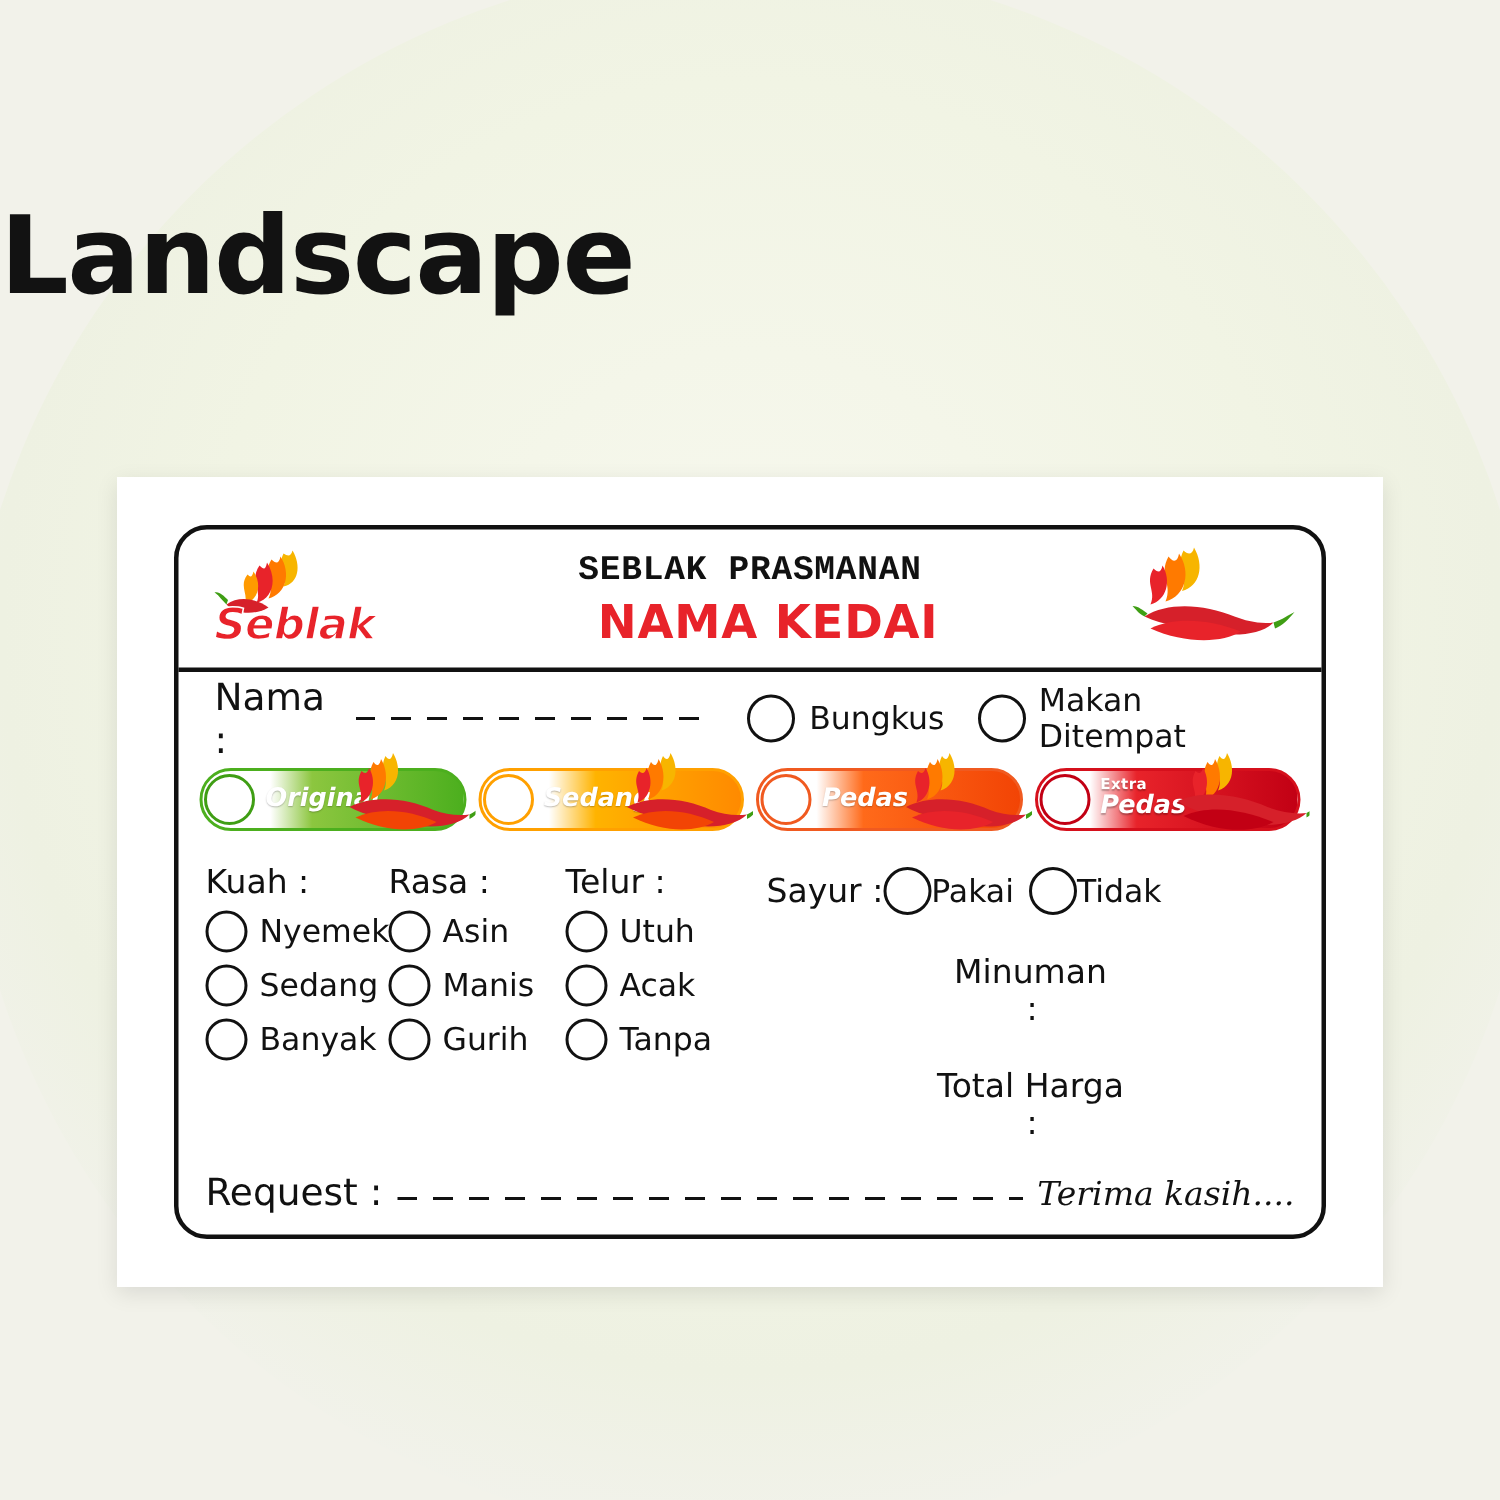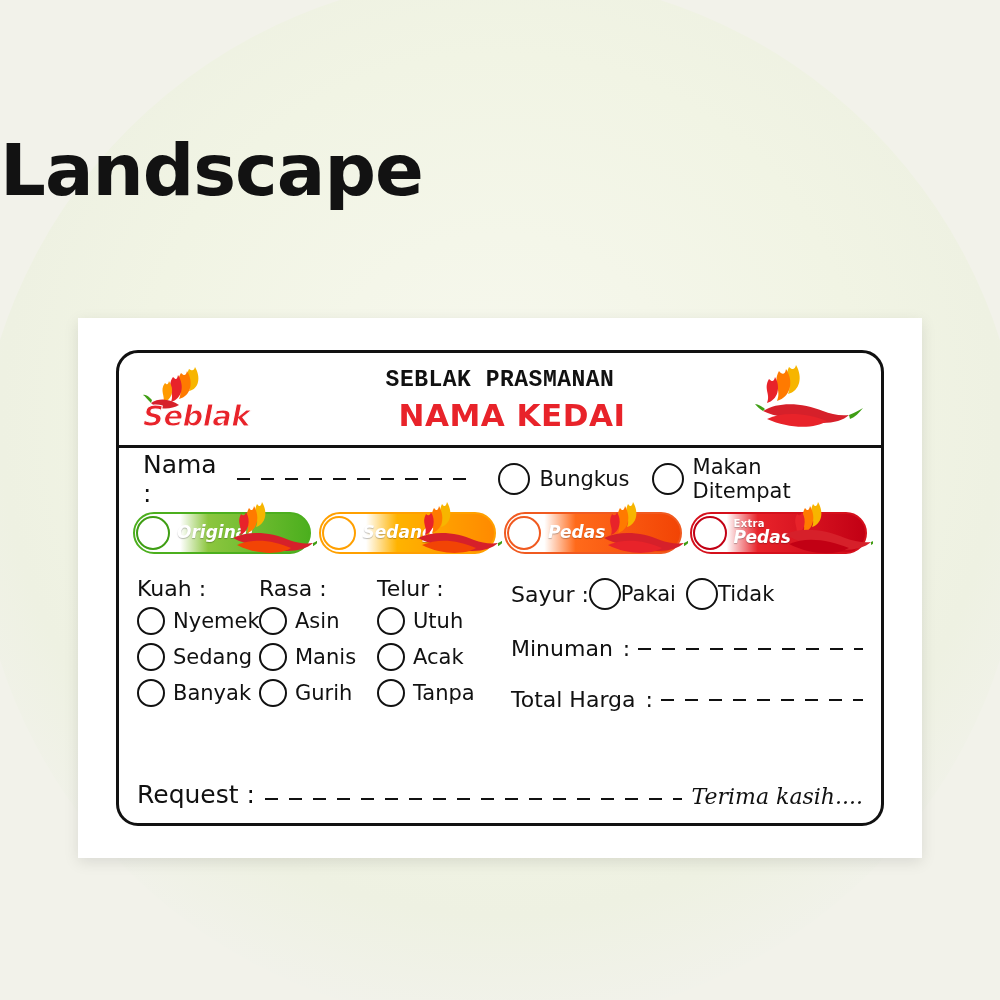--- a/index.html
+++ b/index.html
@@ -260,20 +260,21 @@
   }
   .sayur-label {
     font-family: "DejaVu Sans", sans-serif;
     font-size: 22px;
     color: #111;
   }
   .field-line {
     display: flex;
     align-items: center;
     margin-top: 26px;
+    flex-direction: column;
   }
   .field-label {
     font-family: "DejaVu Sans", sans-serif;
     font-size: 22px;
     color: #111;
     white-space: nowrap;
   }
   .field-colon {
     font-family: "DejaVu Sans", sans-serif;
     font-size: 22px;

